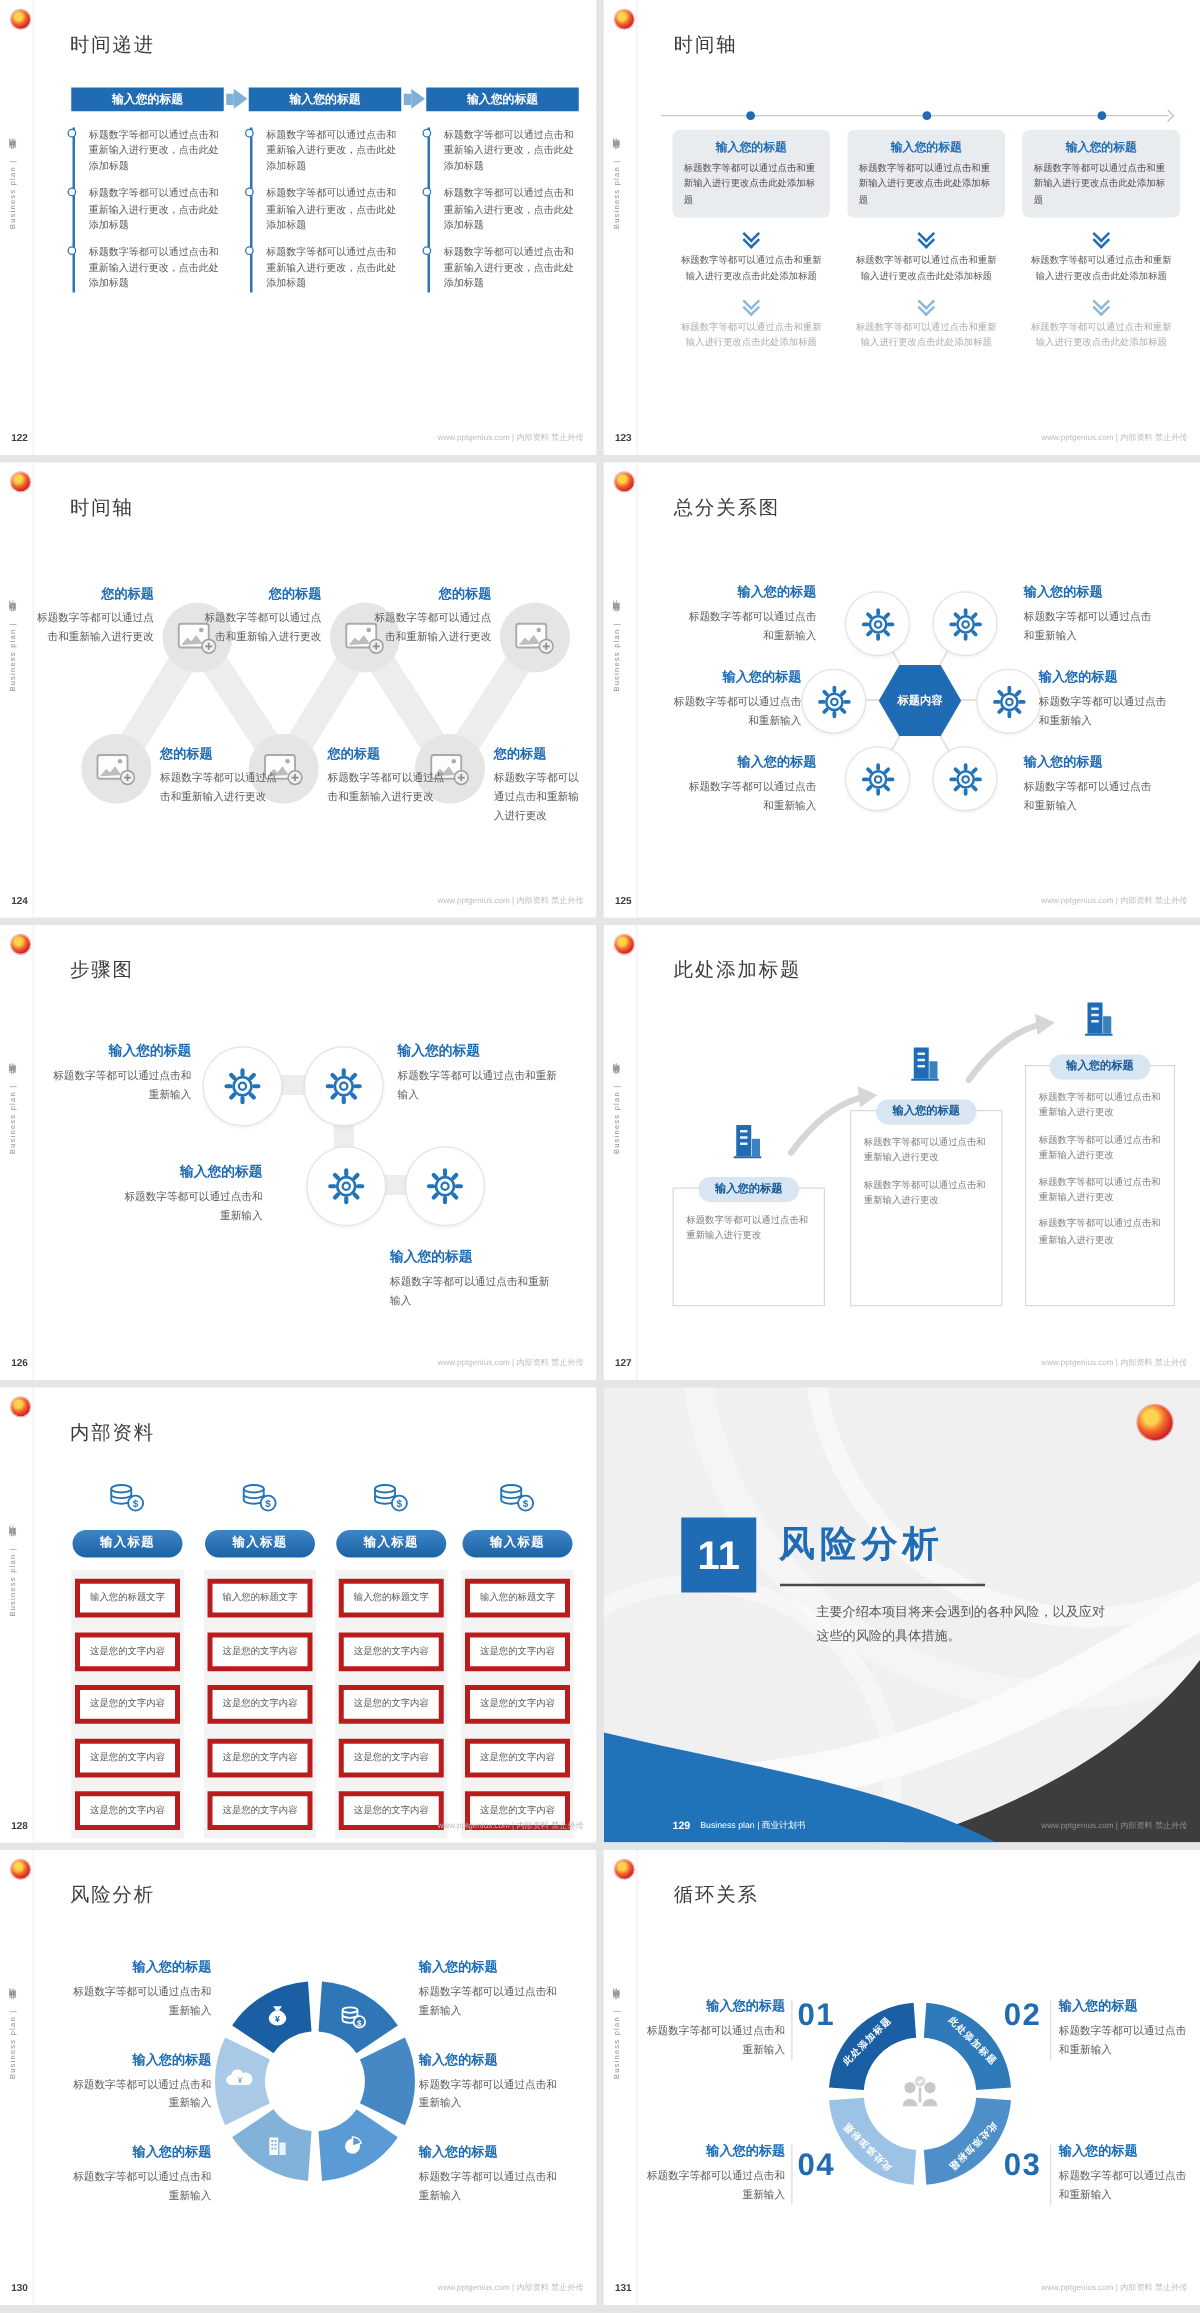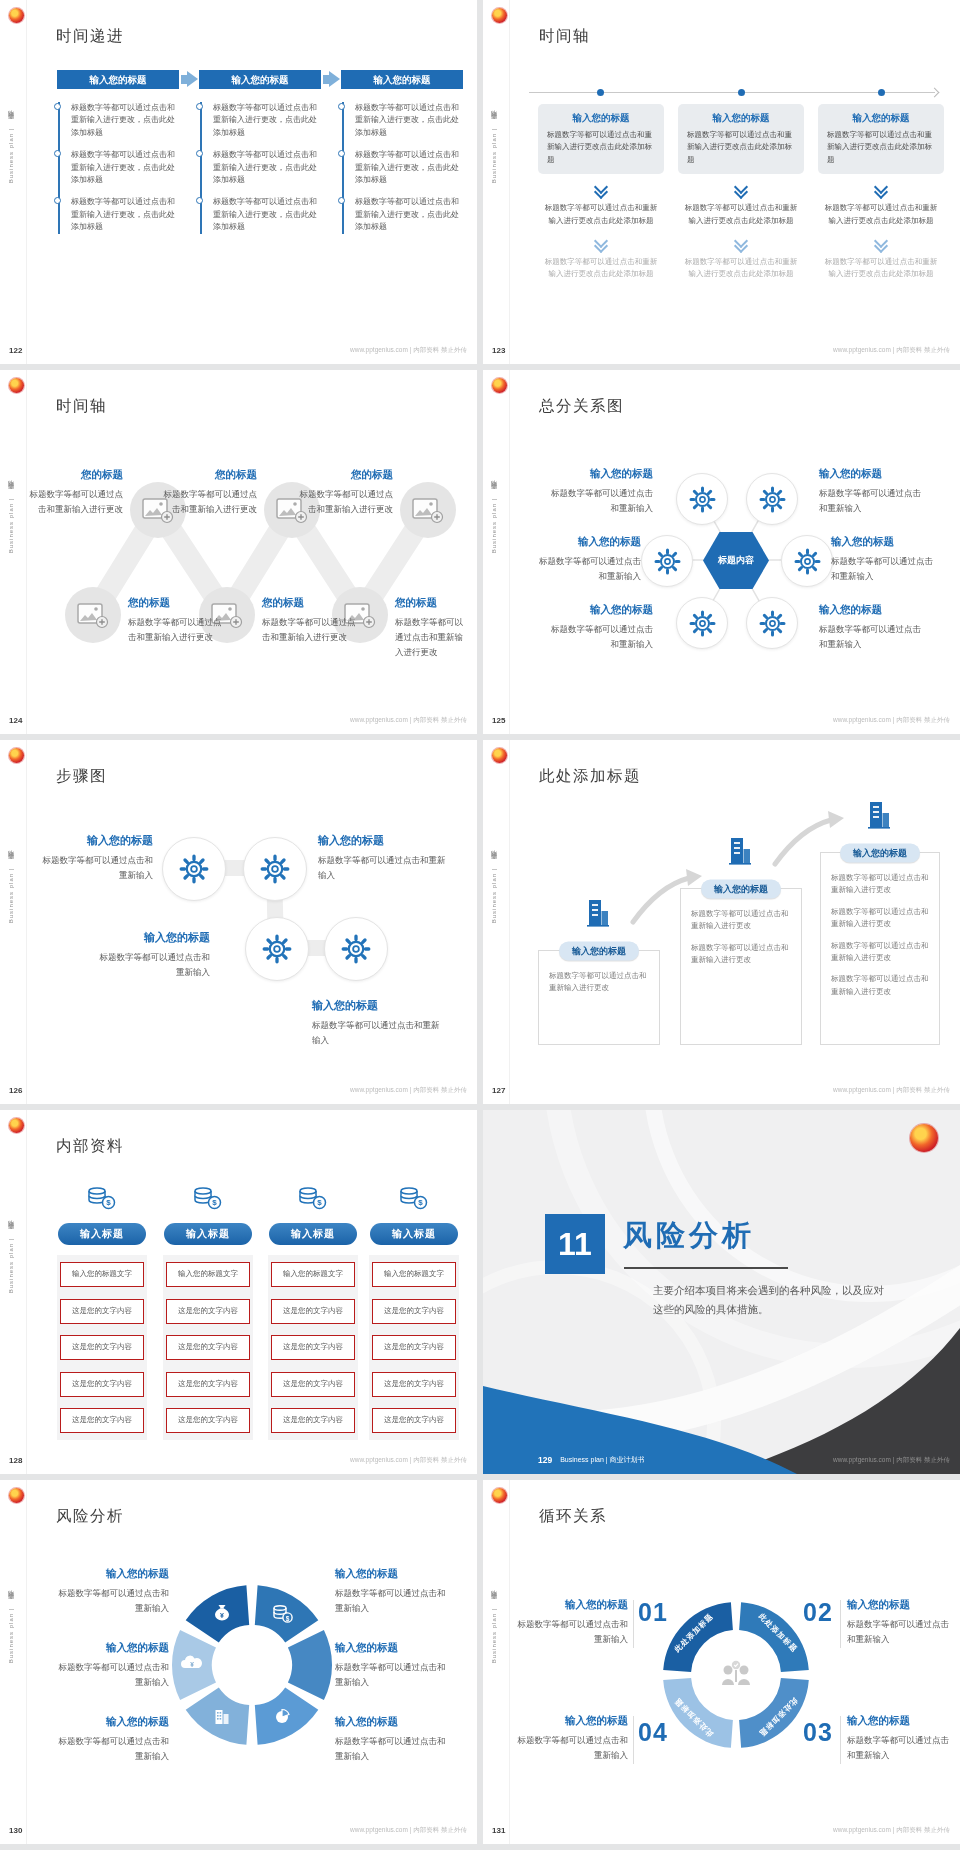--- a/index.html
+++ b/index.html
@@ -60,21 +60,21 @@
             font-weight:bold;font-size:9px;line-height:1;padding:5px 13px;border-radius:12px;white-space:nowrap;
             box-shadow:0 1px 1px rgba(0,0,0,.13);}
   .s127bld{position:absolute;transform:translateX(-50%);}
   .s127paras{padding:19px 10px 0;}
   .s127paras .p{font-size:7.5px;color:#7f7f7f;line-height:1.65;margin-bottom:9px;}
   
   .s128col{position:absolute;top:76px;width:90px;text-align:center;}
   .s128pill{margin:9px auto 0;width:88px;height:22px;border-radius:11px;background:linear-gradient(#3d85c4,#1b63a8);
             color:#fff;font-weight:bold;font-size:10px;line-height:22px;letter-spacing:1px;}
   .s128body{margin-top:10px;background:#f3f3f4;padding:7px 3px;display:flex;flex-direction:column;gap:11.5px;}
-  .cell{background:#fff;border:1px solid #b91c1c;height:23px;line-height:22px;font-size:7.5px;color:#595959;}
+  .cell{background:#fff;border:4px solid #b91c1c;height:23px;line-height:22px;font-size:7.5px;color:#595959;}
   
   .s129{background:#f0f0f1;text-decoration:underline;}
   .s129 .deco{position:absolute;border-radius:50%;}
   .s129num{position:absolute;left:62px;top:104px;width:60px;height:60px;background:#1f6cb4;color:#fff;
            font-size:32px;font-weight:bold;display:flex;align-items:center;justify-content:center;}
   .s129title{position:absolute;left:140px;top:106px;font-size:29px;font-weight:bold;color:#1f6cb4;letter-spacing:4px;}
   .s129line{position:absolute;left:141px;top:157px;width:164px;height:2px;background:#4a4a4a;}
   .s129desc{position:absolute;left:141px;top:171px;width:235px;font-size:10.5px;color:#595959;line-height:1.8;margin-left:29px;}
   .s129foot{position:absolute;left:55px;bottom:9px;color:#fff;font-size:7px;display:flex;align-items:center;gap:8px;}
   .s129foot .n{font-size:8.5px;font-weight:bold;}

